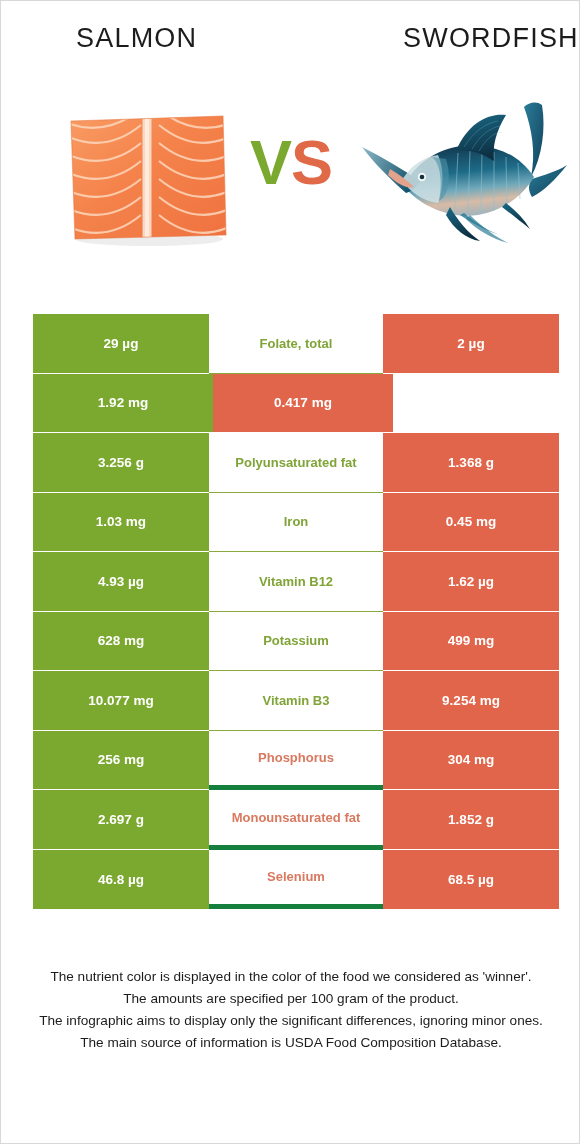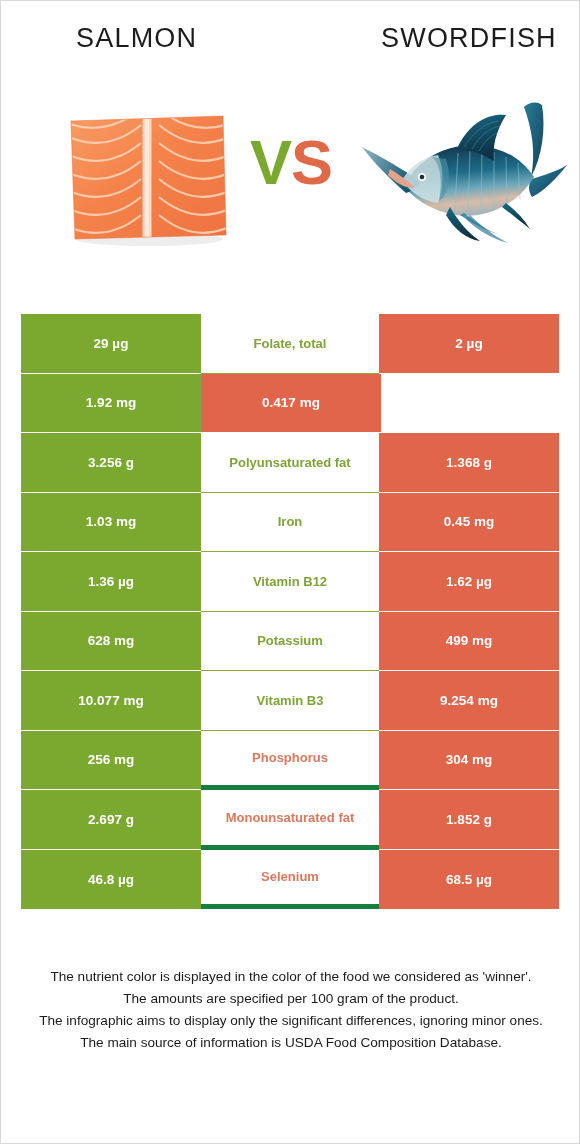--- a/index.html
+++ b/index.html
@@ -34,21 +34,21 @@
     top: 22px;
     font-weight: 300;
     font-size: 27px;
     letter-spacing: 1.2px;
     color: #1c1c1c;
     text-transform: uppercase;
     white-space: nowrap;
     font-family: "Liberation Sans", sans-serif;
   }
   .title-left  { left: 75px; }
-  .title-right { left: 380px; }
+  .title-right { left: 402px; }
 
   
   .hero {
     position: absolute;
     top: 70px;
     left: 0;
     width: 580px;
     height: 215px;
   }
 
@@ -86,20 +86,21 @@
   .table {
     position: absolute;
     left: 20px;
     top: 313px;
     width: 538px;
   }
   .row {
     display: flex;
     height: 59.5px;
     align-items: stretch;
+    margin-left: 12px;
   }
   .cell {
     display: flex;
     align-items: center;
     justify-content: center;
     font-size: 13.5px;
     font-weight: 600;
     box-sizing: border-box;
     text-align: center;
   }
@@ -286,21 +287,21 @@
       <div class="cell cell-right">1.368 g</div>
     </div>
 
     <div class="row">
       <div class="cell cell-left">1.03 mg</div>
       <div class="cell cell-mid sep-green win-green">Iron</div>
       <div class="cell cell-right">0.45 mg</div>
     </div>
 
     <div class="row">
-      <div class="cell cell-left">1.36 µg</div>
+      <div class="cell cell-left">4.93 µg</div>
       <div class="cell cell-mid sep-green win-green">Vitamin B12</div>
       <div class="cell cell-right">1.62 µg</div>
     </div>
 
     <div class="row">
       <div class="cell cell-left">628 mg</div>
       <div class="cell cell-mid sep-green win-green">Potassium</div>
       <div class="cell cell-right">499 mg</div>
     </div>
 

